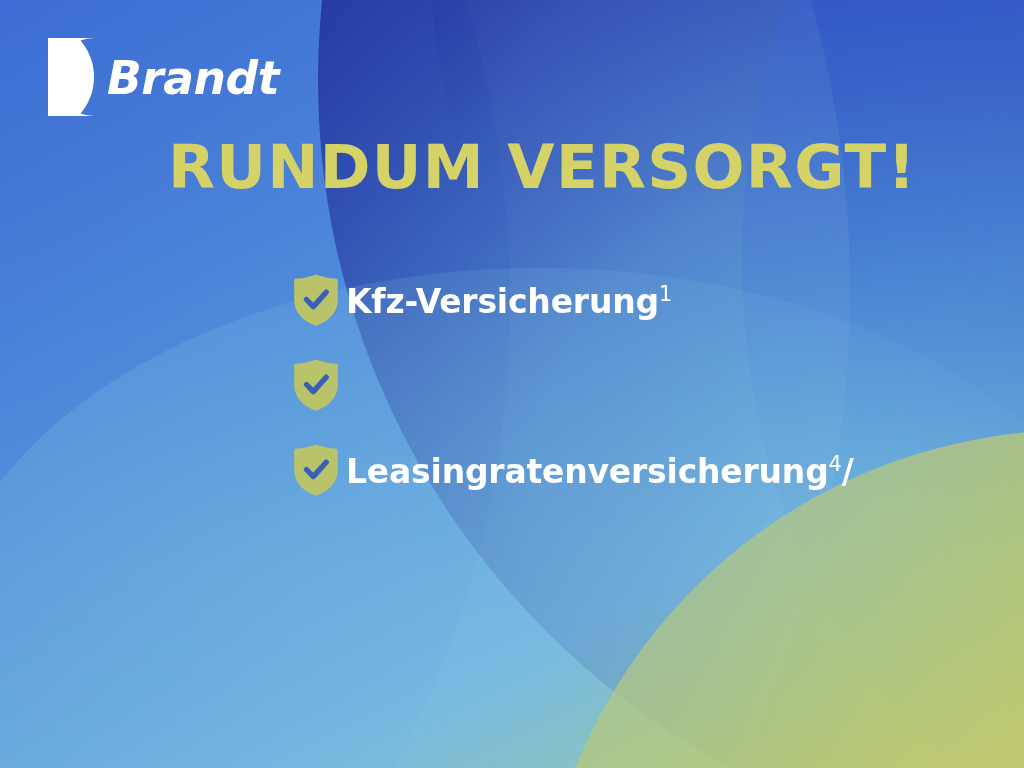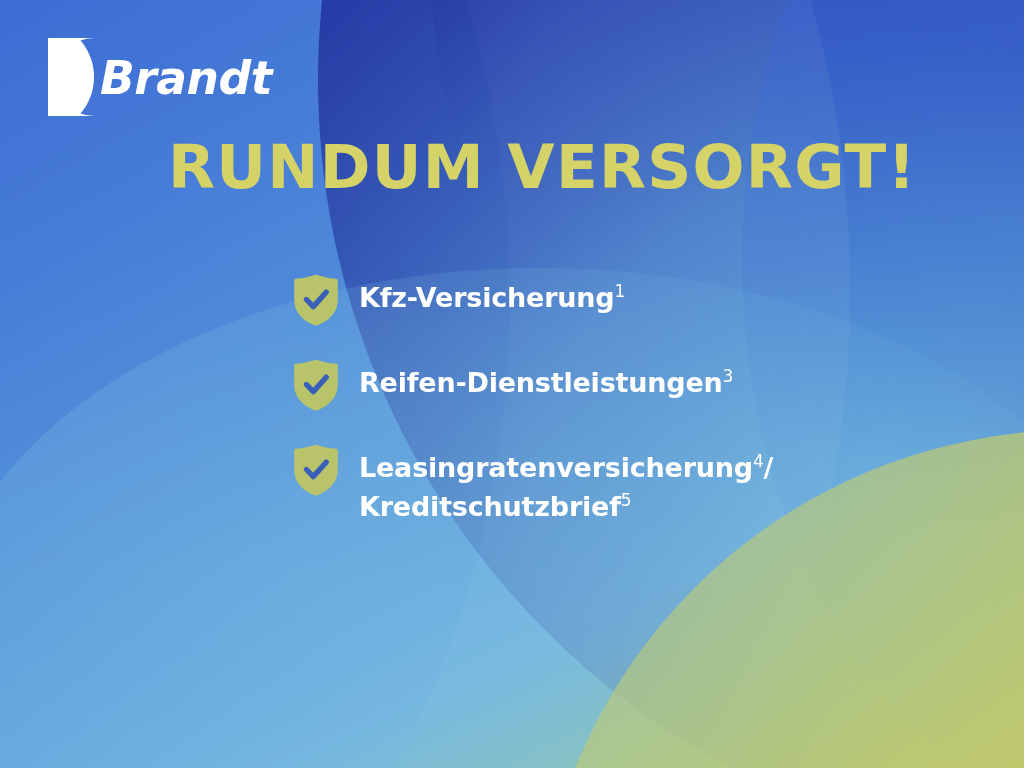--- a/index.html
+++ b/index.html
@@ -120,21 +120,21 @@
         rgba(124,188,226,0.16) 50%,
         rgba(124,188,226,0.00) 78%);
   }
 
   
   #content { position:relative; width:100%; height:100%; z-index:5; }
 
   
   #logo {
     position:absolute; left:48px; top:38px;
-    display:flex; align-items:center; gap:6px;
+    display:flex; align-items:center; gap:13px;
   }
   #logo-mark {
     width:46px; height:78px;
     display:block;
   }
   #logo-word {
     color:#ffffff;
     font-size:47px;
     font-weight:bold;
     font-style:italic;
@@ -169,23 +169,23 @@
     align-items:flex-start;
     height:85px;
   }
   .feature-shield {
     width:48px; height:54px;
     flex:0 0 48px;
     margin-top:1px;
     display:block;
   }
   .feature-text {
-    margin-left:19px;
+    margin-left:6px;
     color:#ffffff;
-    font-size:27px;
+    font-size:33px;
     font-weight:bold;
     line-height:1.46;
     letter-spacing:-0.2px;
     white-space:nowrap;
     font-family:"DejaVu Sans", sans-serif;
     padding-top:6px;
   }
   .feature-text sup {
     font-size:0.63em;
     font-weight:normal;
@@ -231,26 +231,25 @@
         </svg>
         <div class="feature-text"><span>Kfz-Versicherung</span><sup>1</sup></div>
       </div>
 
 
       <div class="feature">
         <svg class="feature-shield" viewBox="0 0 48 54">
           <path d="M24 1.5 C24 1.5 13.5 5.6 4.2 5.6 C3.0 5.6 2.2 6.4 2.2 7.6 L2.2 26.5 C2.2 40.5 12.6 48.6 23.2 52.4 C23.7 52.6 24.3 52.6 24.8 52.4 C35.4 48.6 45.8 40.5 45.8 26.5 L45.8 7.6 C45.8 6.4 45.0 5.6 43.8 5.6 C34.5 5.6 24 1.5 24 1.5 Z" fill="#b9c46a"></path>
           <path d="M14.5 26.5 L21.3 33.6 L34.2 19.2" fill="none" stroke="#3a5fb8" stroke-width="5.4" stroke-linecap="round" stroke-linejoin="round"></path>
         </svg>
-        <div class="feature-text"><span>Reifen-Dienstleistungen</span><sup>3</sup></div>
       </div>
 
       <div class="feature">
         <svg class="feature-shield" viewBox="0 0 48 54">
           <path d="M24 1.5 C24 1.5 13.5 5.6 4.2 5.6 C3.0 5.6 2.2 6.4 2.2 7.6 L2.2 26.5 C2.2 40.5 12.6 48.6 23.2 52.4 C23.7 52.6 24.3 52.6 24.8 52.4 C35.4 48.6 45.8 40.5 45.8 26.5 L45.8 7.6 C45.8 6.4 45.0 5.6 43.8 5.6 C34.5 5.6 24 1.5 24 1.5 Z" fill="#b9c46a"></path>
           <path d="M14.5 26.5 L21.3 33.6 L34.2 19.2" fill="none" stroke="#3a5fb8" stroke-width="5.4" stroke-linecap="round" stroke-linejoin="round"></path>
         </svg>
-        <div class="feature-text"><span>Leasingratenversicherung</span><sup>4</sup><span class="sep">/</span><span class="feature-line2"><span>Kreditschutzbrief</span><sup>5</sup></span></div>
+        <div class="feature-text"><span>Leasingratenversicherung</span><sup>4</sup><span class="sep">/</span></div>
       </div>
 
     </div>
   </div>
 </div>
 
 </body></html>

